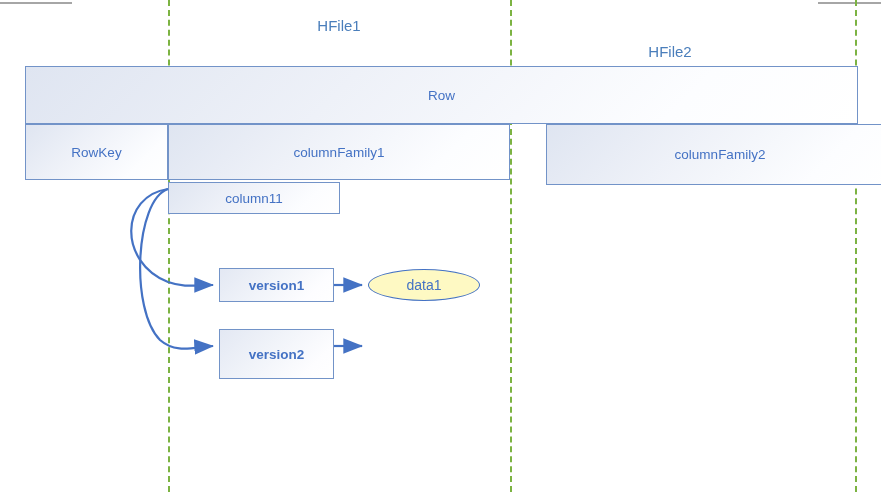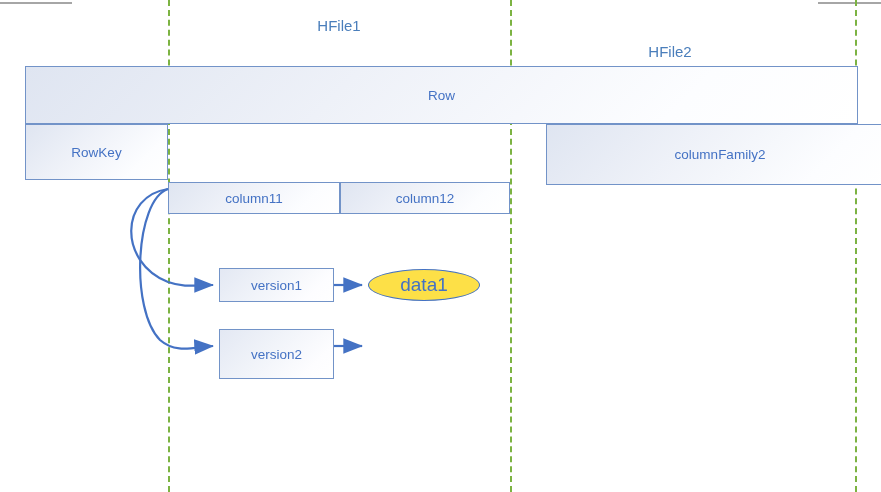--- a/index.html
+++ b/index.html
@@ -59,31 +59,32 @@
   .vbox {
     position: absolute;
     box-sizing: border-box;
     border: 1px solid #7293c8;
     background: linear-gradient(135deg, #e3e8f3 0%, #f0f3f9 40%, #fdfdff 80%, #ffffff 100%);
     color: #4472c4;
     font-size: 13.5px;
     display: flex;
     align-items: center;
     justify-content: center;
+    font-weight: bold;
   }
 
   
   .ellipse {
     position: absolute;
     box-sizing: border-box;
     border: 1px solid #4472c4;
     border-radius: 50%;
-    background: #fde047;
+    background: #fef9c3;
     color: #4472c4;
-    font-size: 19px;
+    font-size: 14px;
     display: flex;
     align-items: center;
     justify-content: center;
   }
 
   
   #connectors {
     position: absolute;
     left: 0;
     top: 0;
@@ -103,24 +104,24 @@
   <div class="vguide" id="vg0" style="left: 168px;"></div>
   <div class="vguide" id="vg1" style="left: 510px;"></div>
   <div class="vguide" id="vg2" style="left: 855px;"></div>
 
   <div class="hfile-label" id="hf0" style="left: 279px; top: 17px; width: 120px;">HFile1</div>
   <div class="hfile-label" id="hf1" style="left: 610px; top: 27px; width: 120px; margin-top: 16px;">HFile2</div>
 
   <div class="cell" id="c-rowkey" style="left: 25px; top: 124px; width: 143px; height: 56px;">RowKey</div>
 
   <div class="cell" id="c-row" style="left: 25px; top: 66px; width: 833px; height: 58px;">Row</div>
+  <div class="cell" id="c-cf1" style="left: 168px; top: 124px; width: 342px; height: 56px;">columnFamily1</div>
   <div class="cell" id="c-cf2" style="left: 510px; top: 124px; width: 348px; height: 61px; margin-left: 36px;">columnFamily2</div>
 
   <div class="cell" id="c-col11" style="left: 168px; top: 182px; width: 172px; height: 32px;">column11</div>
-  <div class="cell" id="c-col12" style="left: 340px; top: 182px; width: 170px; height: 32px;">column12</div>
 
   <div class="vbox" id="v0" style="left: 219px; top: 268px; width: 115px; height: 34px;">version1</div>
   <div class="vbox" id="v1" style="left: 219px; top: 329px; width: 115px; height: 50px;">version2</div>
 
   <div class="ellipse" id="d0" style="left: 368px; top: 269px; width: 112px; height: 32px;">data1</div>
 
   <svg id="connectors" viewBox="0 0 881 492" xmlns="http://www.w3.org/2000/svg">
     <defs>
       <marker id="arrowhead" markerWidth="9" markerHeight="7" refX="8.5" refY="3.5" orient="auto" markerUnits="strokeWidth">
         <polygon points="0 0, 9 3.5, 0 7" fill="#4472C4"></polygon>

